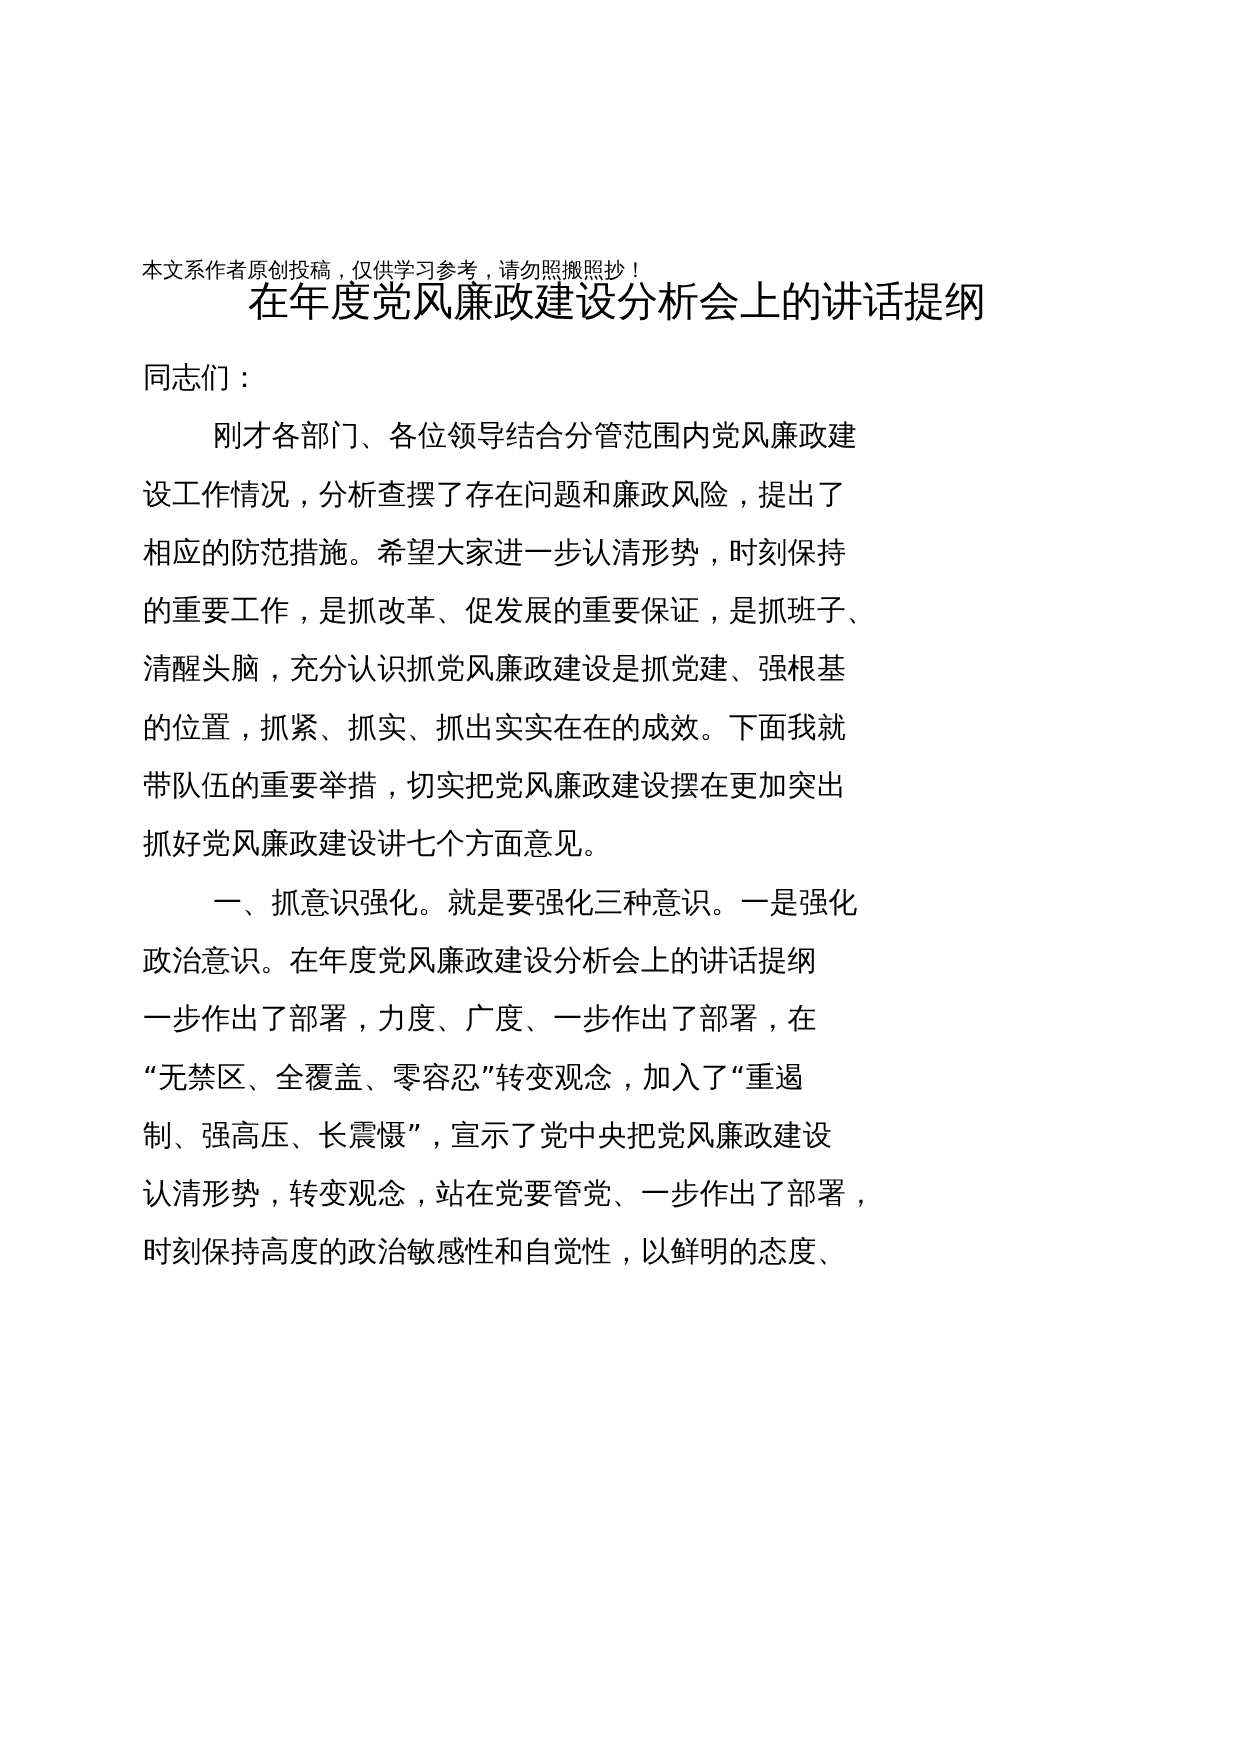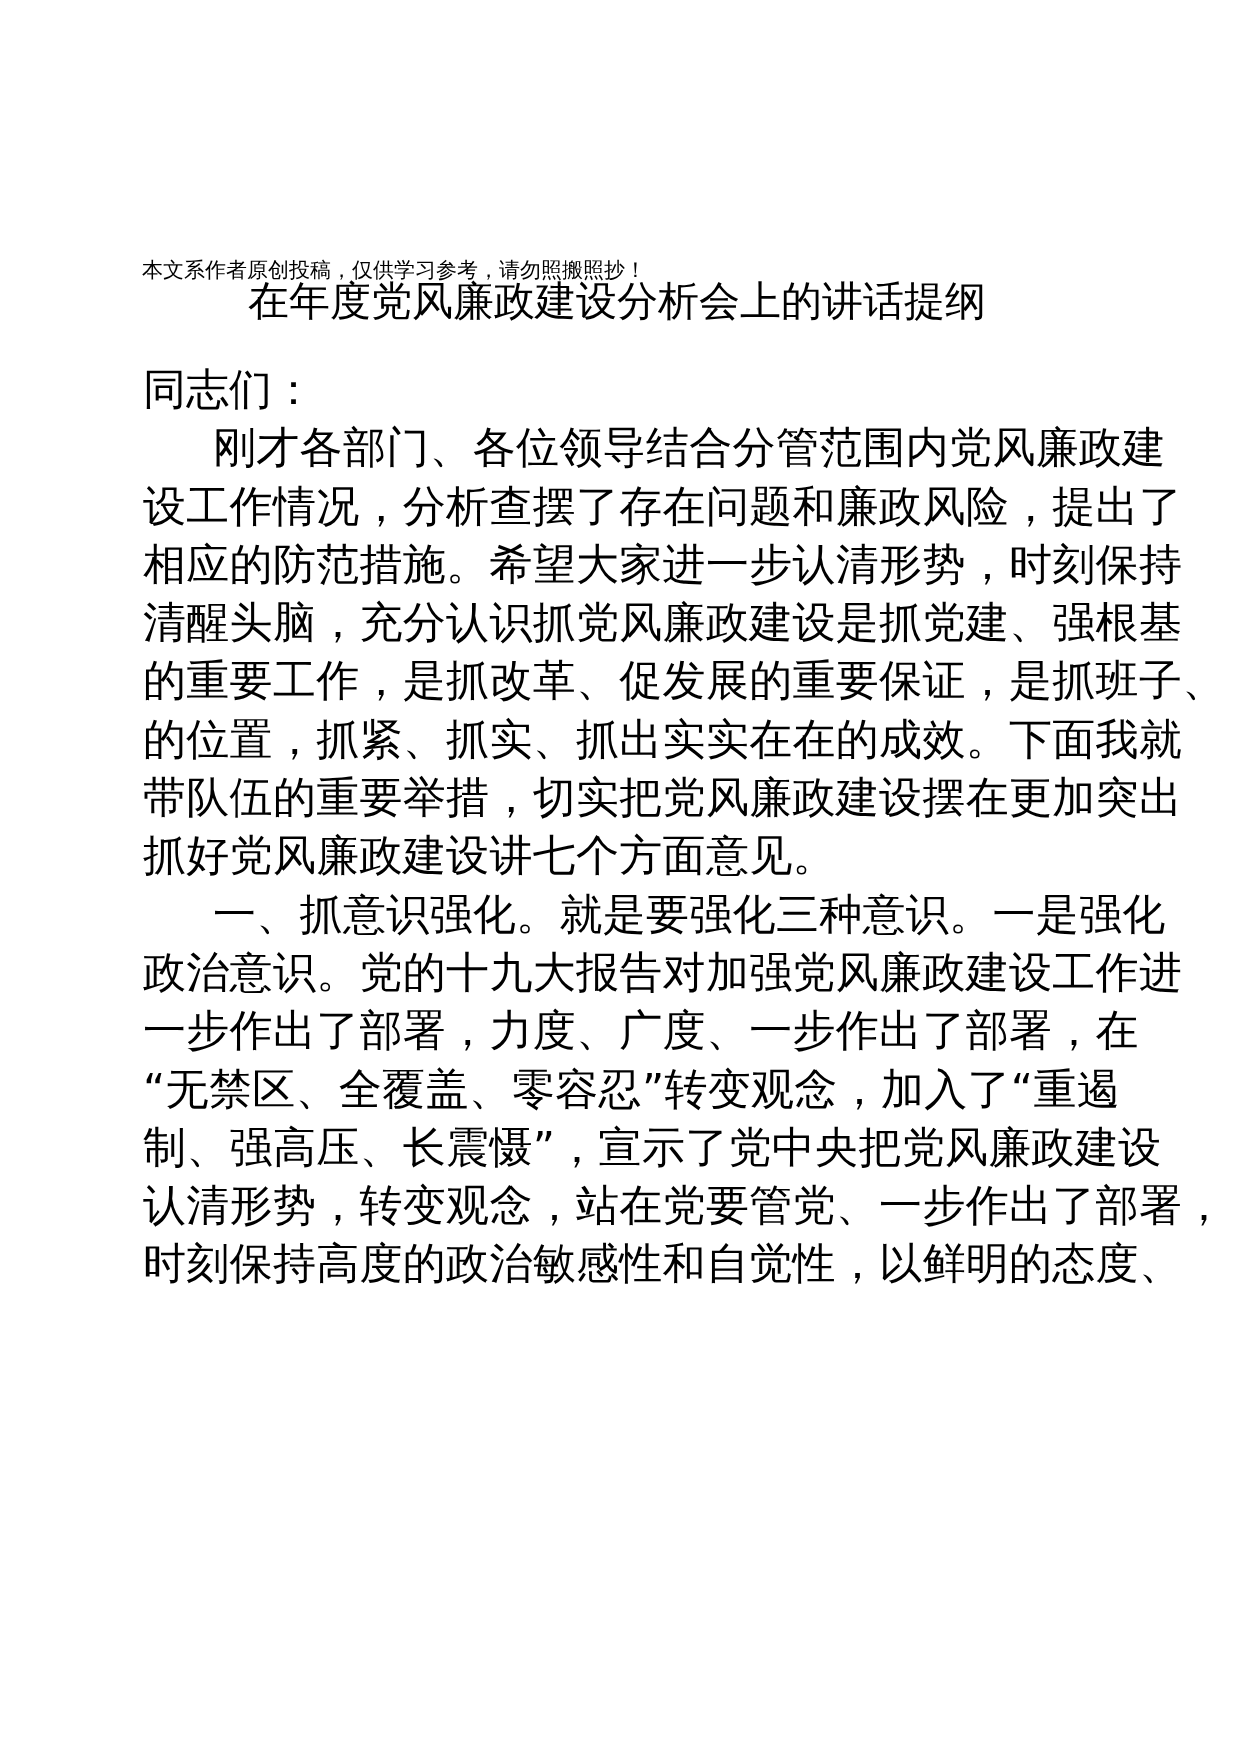--- a/index.html
+++ b/index.html
@@ -44,23 +44,23 @@
       white-space: nowrap;
       padding-left: 0;
     }
     .title span {
       display: inline-block;
       margin-left: -6px;
     }
     .body {
       position: absolute;
       left: 143px;
-      top: 360px;
+      top: 348px;
       width: 880px;
-      font-size: 43px;
+      font-size: 29px;
       line-height: 58.3px;
     }
     .line {
       display: block;
       white-space: nowrap;
       height: 58.3px;
       letter-spacing: 0.3px;
     }
     .salutation {
       display: block;
@@ -79,30 +79,30 @@
   <div class="notice">本文系作者原创投稿，仅供学习参考，请勿照搬照抄！</div>
   <div class="title"><span>在年度党风廉政建设分析会上的讲话提纲</span></div>
 
   <div class="body">
     <div class="salutation">同志们：</div>
 
     <div class="paragraph">
       <span class="line indent">刚才各部门、各位领导结合分管范围内党风廉政建</span>
       <span class="line">设工作情况，分析查摆了存在问题和廉政风险，提出了</span>
       <span class="line">相应的防范措施。希望大家进一步认清形势，时刻保持</span>
+      <span class="line">的重要工作，是抓改革、促发展的重要保证，是抓班子、</span>
       <span class="line">清醒头脑，充分认识抓党风廉政建设是抓党建、强根基</span>
-      <span class="line">的重要工作，是抓改革、促发展的重要保证，是抓班子、</span>
       <span class="line">的位置，抓紧、抓实、抓出实实在在的成效。下面我就</span>
       <span class="line">带队伍的重要举措，切实把党风廉政建设摆在更加突出</span>
       <span class="line">抓好党风廉政建设讲七个方面意见。</span>
     </div>
 
     <div class="paragraph">
       <span class="line indent">一、抓意识强化。就是要强化三种意识。一是强化</span>
-      <span class="line">政治意识。党的十九大报告对加强党风廉政建设工作进</span>
+      <span class="line">政治意识。在年度党风廉政建设分析会上的讲话提纲</span>
       <span class="line">一步作出了部署，力度、广度、一步作出了部署，在</span>
       <span class="line">“无禁区、全覆盖、零容忍”转变观念，加入了“重遏</span>
       <span class="line">制、强高压、长震慑”，宣示了党中央把党风廉政建设</span>
       <span class="line">认清形势，转变观念，站在党要管党、一步作出了部署，</span>
       <span class="line">时刻保持高度的政治敏感性和自觉性，以鲜明的态度、</span>
     </div>
   </div>
 </div>
 
 </body></html>

